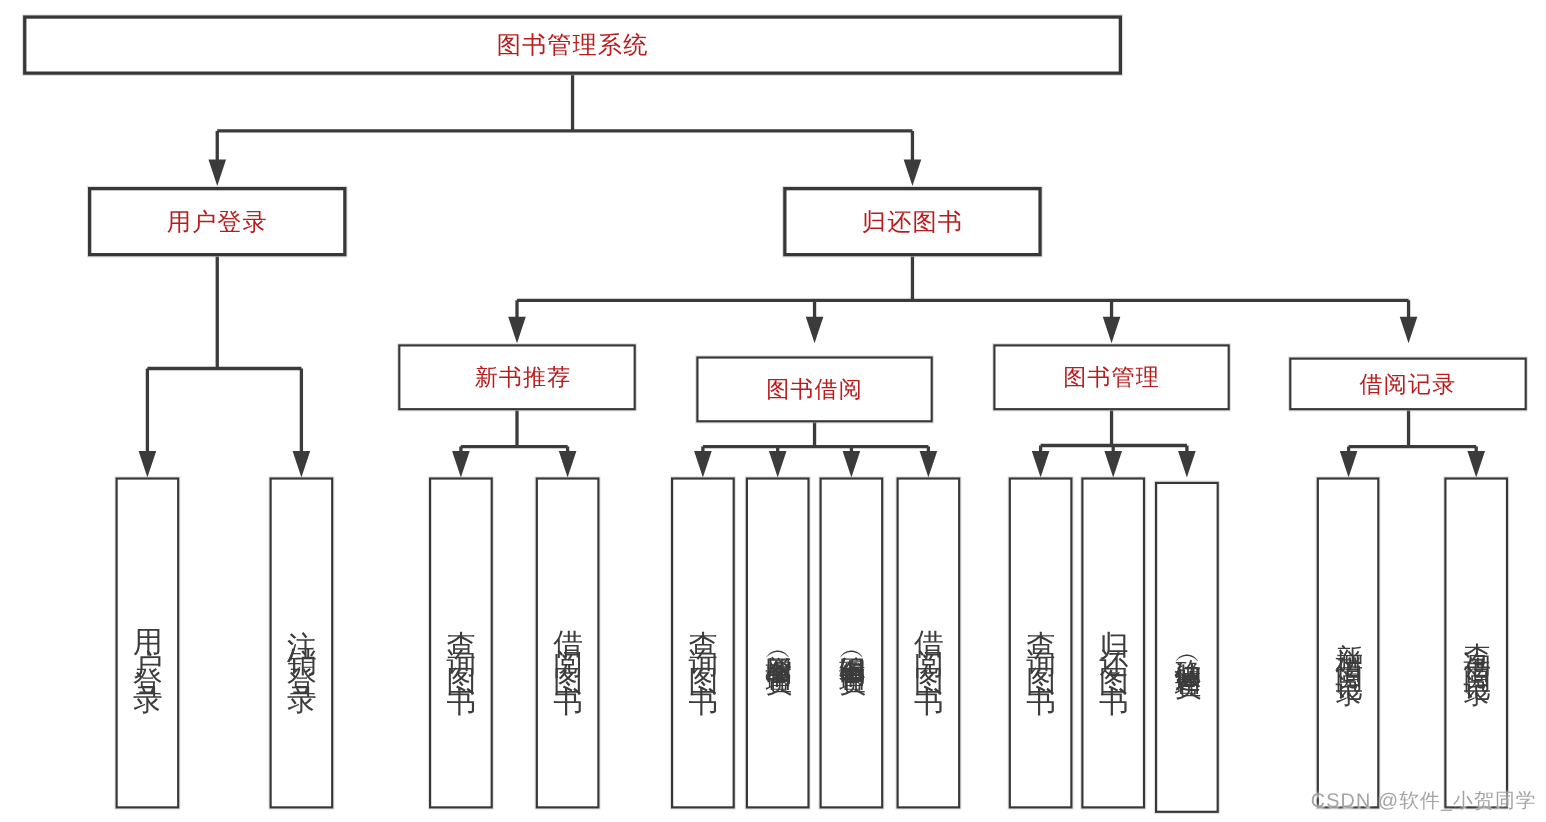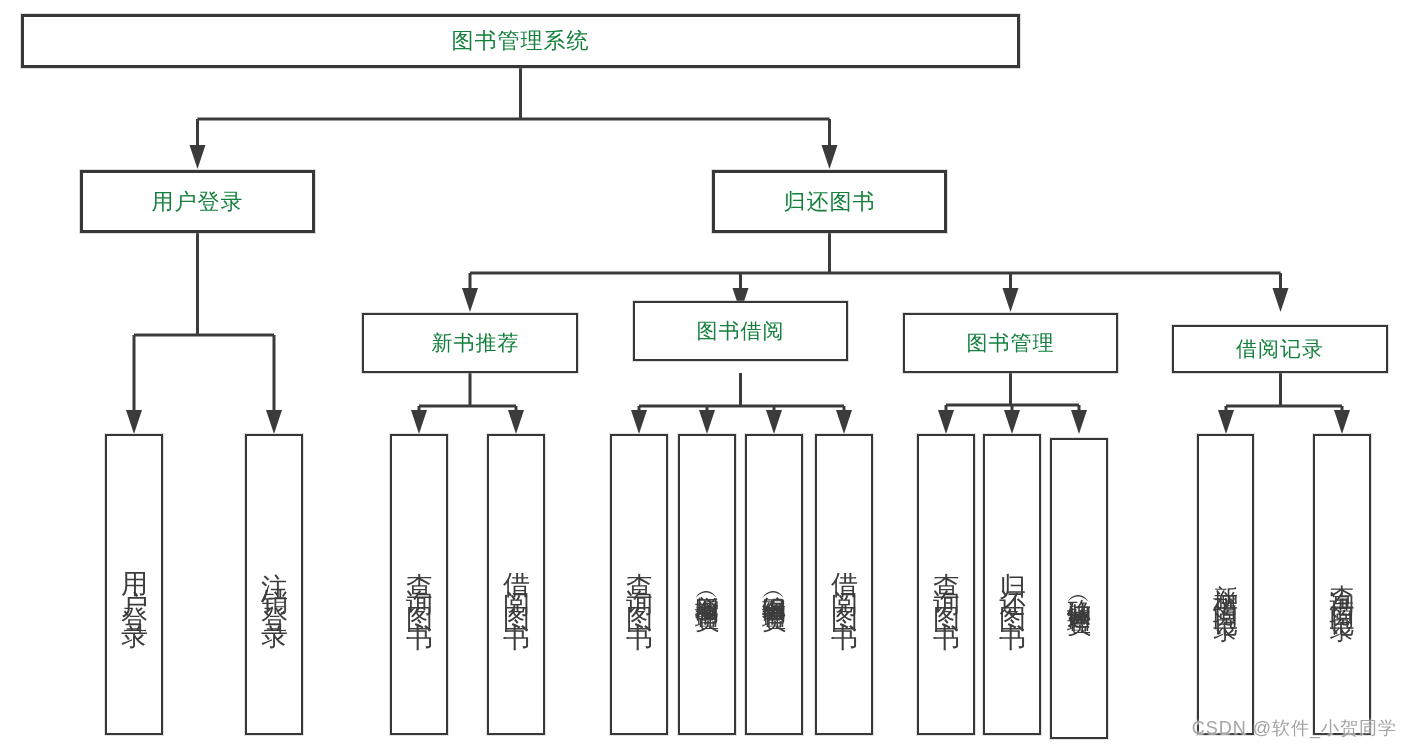--- a/index.html
+++ b/index.html
@@ -10,21 +10,21 @@
     color:#3a3a3a;
   }
   .stage{position:absolute;inset:0;width:1405px;height:747px;}
   svg.connectors{position:absolute;left:0;top:0;z-index:1;}
   svg.connectors path{stroke:#3b3b3b;stroke-width:3;fill:none;}
   svg.connectors polygon{fill:#3b3b3b;stroke:none;}
   .node{
     position:absolute;box-sizing:border-box;z-index:2;
     background:#ffffff;border:3px solid #373737;
     display:flex;align-items:center;justify-content:center;
-    font-size:22px;letter-spacing:1px;color:#15803d;
+    font-size:22px;letter-spacing:1px;color:#b91c1c;
     box-shadow:0 0 0 1px rgba(160,160,160,.35);
   }
   .node.group{font-size:21px;border-width:2.5px;}
   .leaf{
     position:absolute;box-sizing:border-box;z-index:2;
     background:#ffffff;border:2.5px solid #373737;
     display:flex;align-items:center;justify-content:center;
     color:#3c3c3c;
     box-shadow:0 0 0 1px rgba(160,160,160,.3);
   }
@@ -95,21 +95,21 @@
   <div class="node" style="left:80px;top:170px;width:235px;height:63px;">
     <span>用户登录</span>
   </div>
   <div class="node" style="left:712px;top:170px;width:235px;height:63px;">
     <span>归还图书</span>
   </div>
 
   <div class="node group" style="left:362px;top:313px;width:216px;height:60px;padding-left:11px;">
     <span>新书推荐</span>
   </div>
-  <div class="node group" style="left:633px;top:301px;width:215px;height:60px;">
+  <div class="node group" style="left:633px;top:324px;width:215px;height:60px;">
     <span>图书借阅</span>
   </div>
   <div class="node group" style="left:903px;top:313px;width:215px;height:60px;">
     <span>图书管理</span>
   </div>
   <div class="node group" style="left:1172px;top:325px;width:216px;height:48px;">
     <span>借阅记录</span>
   </div>
 
   <div class="leaf vt4" style="left:105px;top:434px;width:58px;height:301px;">

